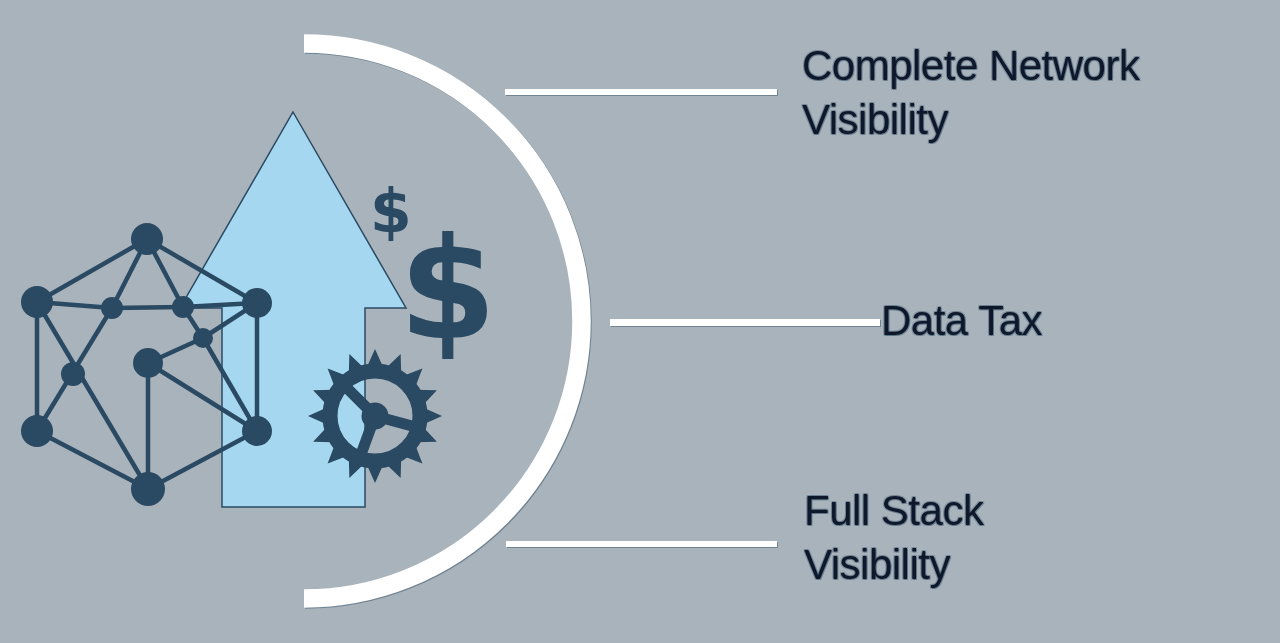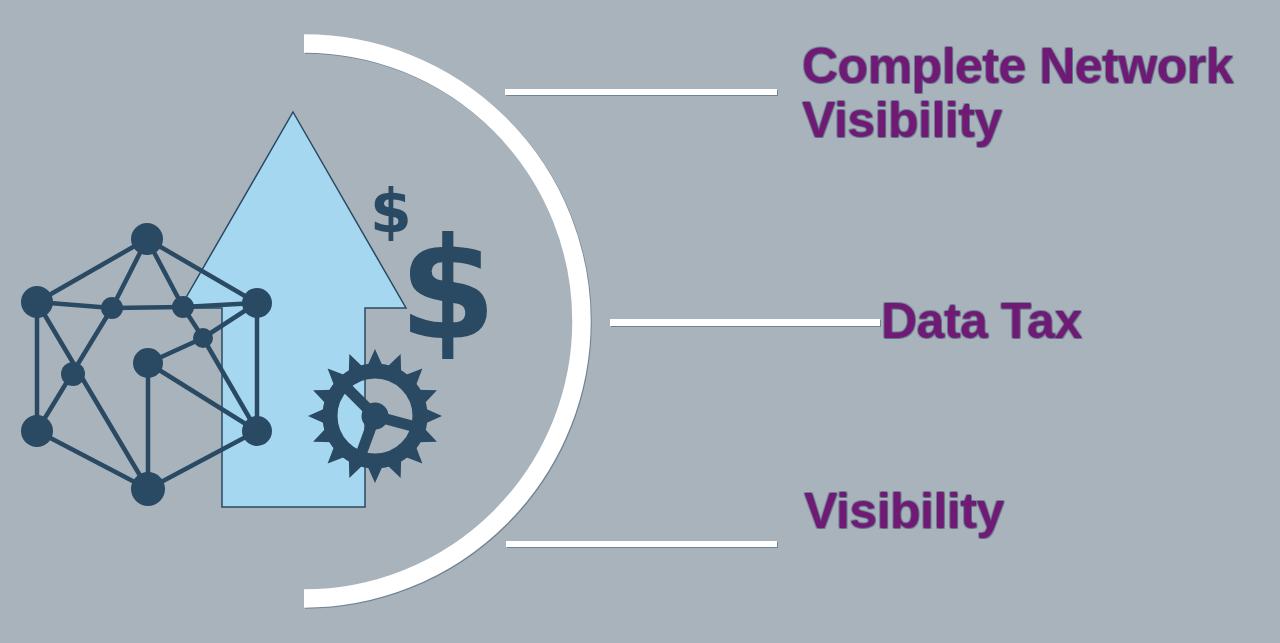--- a/index.html
+++ b/index.html
@@ -7,23 +7,23 @@
     position:relative;
     width:1280px;height:643px;
     background:#a9b3bc;
     overflow:hidden;
     font-family:"Liberation Sans", sans-serif;
   }
   .illustration{position:absolute;left:0;top:0;}
   .white-art{filter:drop-shadow(1px 1px 0 rgba(42,73,98,0.45));}
   .label{
     position:absolute;
-    color:#701a75;
-    font-weight:700;
-    font-size:50px;
+    color:#0f172a;
+    font-weight:400;
+    font-size:42px;
     line-height:54px;
     letter-spacing:-0.5px;
     white-space:nowrap;
     text-shadow:
       1px 1px 0 rgba(42,73,98,.45),
       -1px 1px 0 rgba(42,73,98,.28),
       1px -1px 0 rgba(42,73,98,.28),
       -1px -1px 0 rgba(42,73,98,.28);
   }
   #label-cnv{left:802px;top:39px;}
@@ -119,16 +119,17 @@
   <div class="label" id="label-cnv">
     <div>Complete Network</div>
     <div>Visibility</div>
   </div>
 
   <div class="label" id="label-dt">
     <div>Data Tax</div>
   </div>
 
   <div class="label" id="label-fsv">
+    <div>Full Stack</div>
     <div>Visibility</div>
   </div>
 
 </div>
 
 </body></html>

